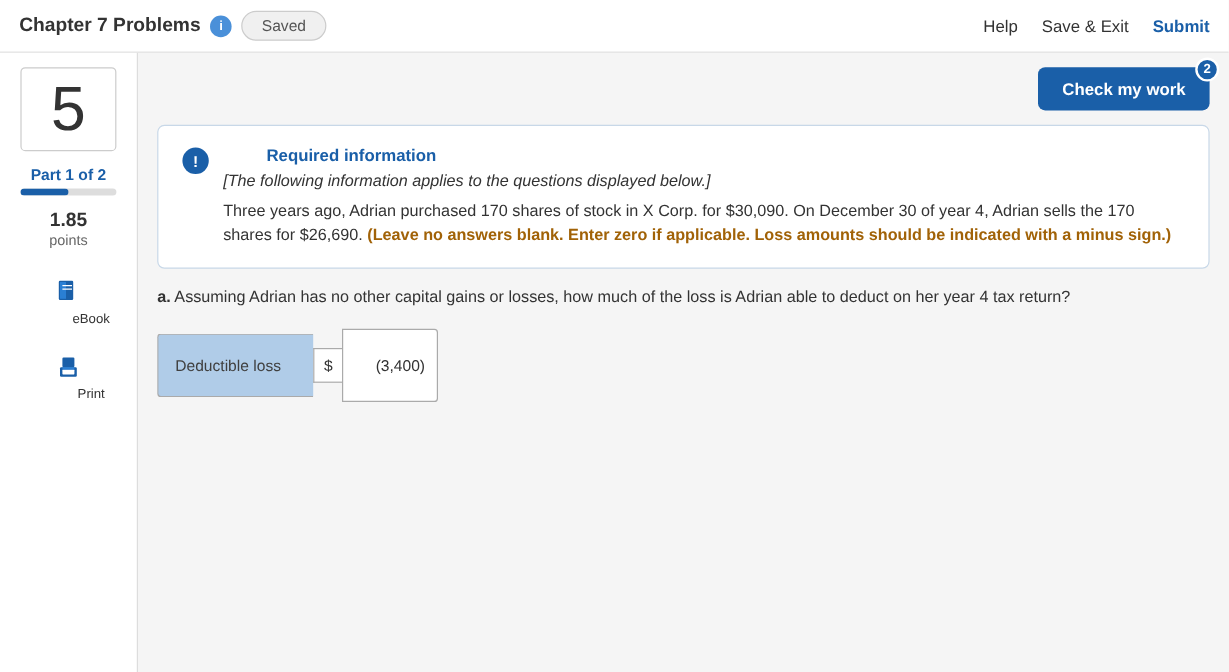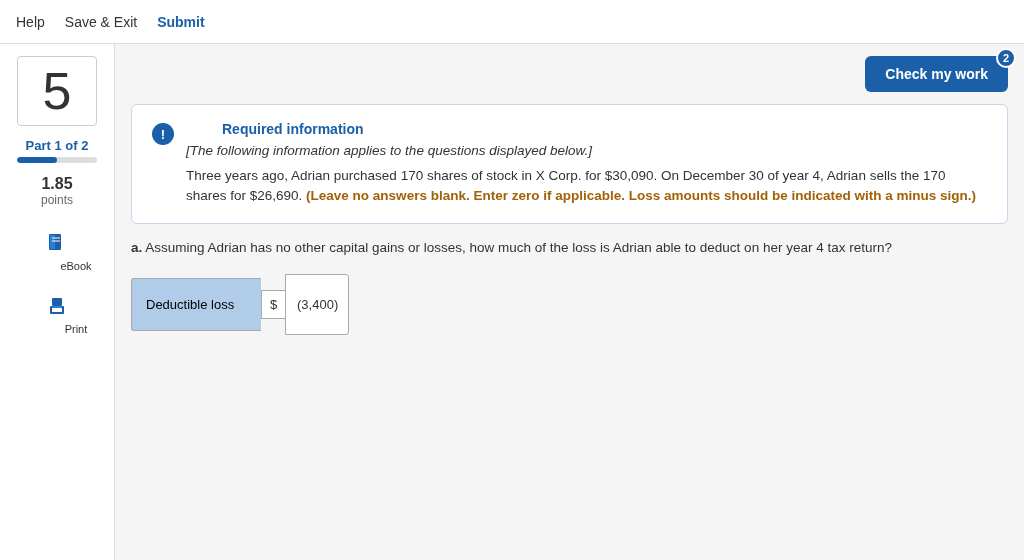--- a/index.html
+++ b/index.html
@@ -263,49 +263,54 @@
     
     .answer-row {
       display: flex;
       align-items: center;
       gap: 0;
     }
     .answer-label {
       background: #b0cce8;
       padding: 18px 14px;
       font-size: 13px;
-      color: #000000;
+      color: #404040;
       border: 1px solid #aaa;
       border-right: none;
       border-radius: 3px 0 0 3px;
       min-width: 130px;
     }
     .dollar-sign {
       background: #fff;
       border: 1px solid #aaa;
       border-right: none;
       padding: 6px 8px;
       font-size: 13px;
       color: #333;
     }
     .answer-input {
       border: 1px solid #aaa;
       border-radius: 0 3px 3px 0;
       padding: 22px 10px;
       font-size: 13px;
-      width: 64px;
+      width: 80px;
       background: #fff;
       color: #333;
       text-align: right;
     }
   </style>
 </head>
 <body>
 
 <div class="header">
+  <div class="header-left">
+    <span class="header-title">Chapter 7 Problems</span>
+    <span class="info-icon">i</span>
+    <span class="saved-badge">Saved</span>
+  </div>
   <div class="header-right">
     <a class="header-link">Help</a>
     <a class="header-link">Save &amp; Exit</a>
     <button class="submit-btn">Submit</button>
   </div>
 </div>
 
 <div class="main-layout">
 
   <div class="sidebar">

